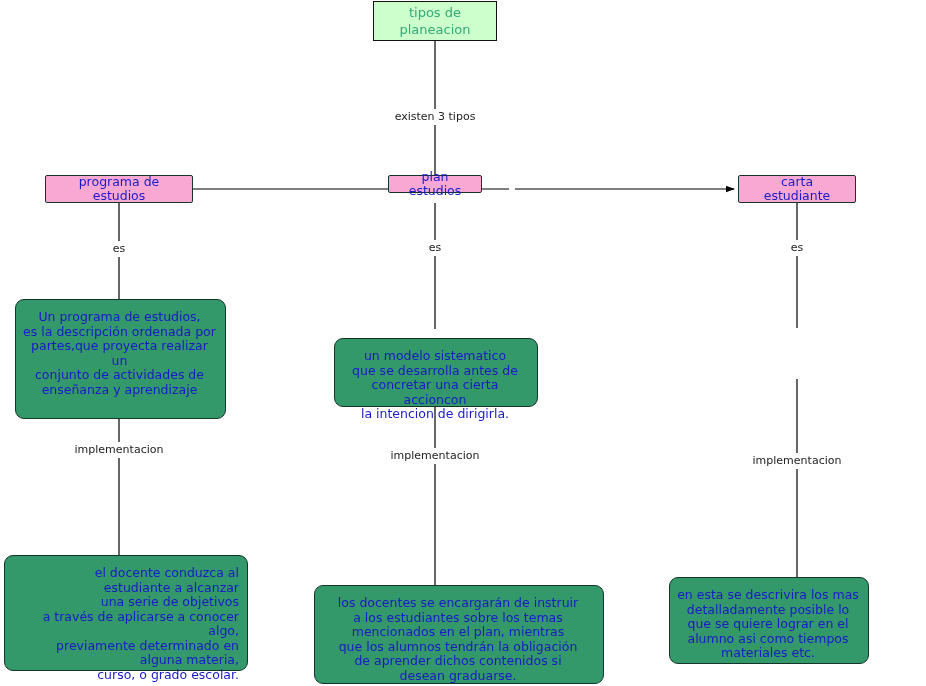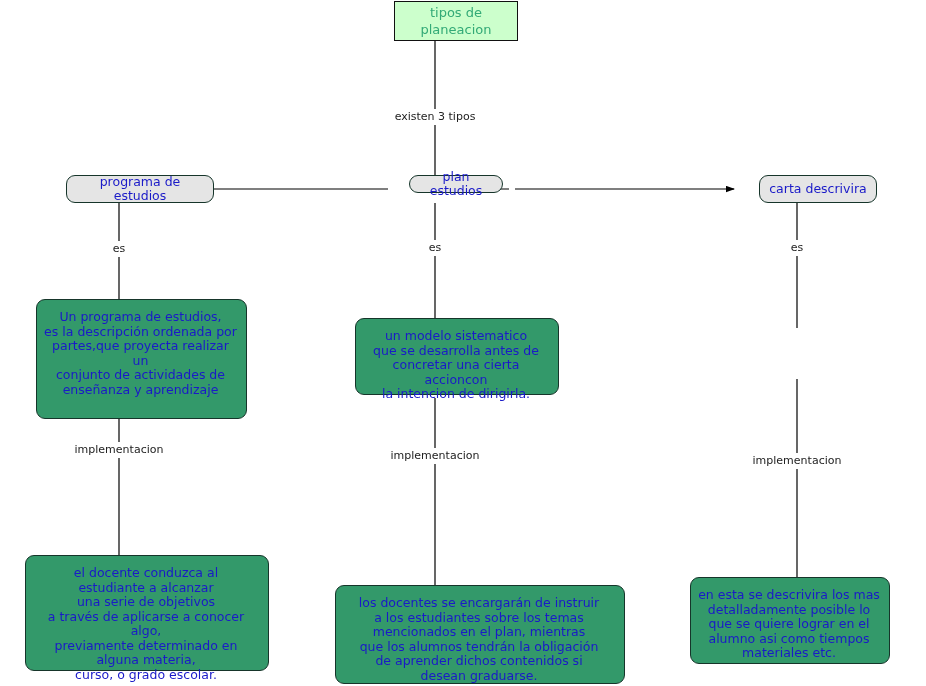--- a/index.html
+++ b/index.html
@@ -31,35 +31,34 @@
   
   .node {
     position: absolute;
     box-sizing: border-box;
     text-align: center;
     color: #1a1ac8;
     font-size: 12.5px;
     line-height: 14.5px;
     white-space: pre-line;
     z-index: 3;
-    margin-left: 21px;
   }
   .node.root {
     background: #ccffcc;
     border: 1.4px solid #111111;
     color: #33aa77;
     border-radius: 0;
     font-size: 13px;
     line-height: 17px;
     padding: 2px 6px 2px 6px;
   }
   .node.concept {
-    background: #e5e5e5;
+    background: #f9a8d4;
     border: 1.4px solid #16352a;
-    border-radius: 9px;
+    border-radius: 2px;
     padding: 8px 8px;
     display: flex;
     align-items: center;
     justify-content: center;
   }
   .node.detail {
     background: #33996a;
     border: 1.4px solid #16352a;
     border-radius: 9px;
     padding: 8px 8px 6px 6px;
@@ -122,35 +121,35 @@
   <div class="edge-label" style="left:797px; top:248px;">es</div>
 
   <div class="edge-label" style="left:119px; top:450px;">implementacion</div>
   <div class="edge-label" style="left:435px; top:456px;">implementacion</div>
   <div class="edge-label" style="left:797px; top:461px;">implementacion</div>
 
   <div class="node concept" style="left:45px; top:175px; width:148px; height:28px;">programa de estudios</div>
 
   <div class="node concept" style="left:388px; top:175px; width:94px; height:16px;">plan estudios</div>
 
-  <div class="node concept" style="left:738px; top:175px; width:118px; height:28px;">carta descrivira</div>
+  <div class="node concept" style="left:738px; top:175px; width:118px; height:28px;">carta estudiante</div>
 
   <div class="node detail topalign" style="left:15px; top:299px; width:211px; height:120px;">Un programa de estudios,
 es la descripción ordenada por
 partes,que proyecta realizar un
 conjunto de actividades de
 enseñanza y aprendizaje</div>
 
-  <div class="node detail topalign" style="left:334px; top:318px; width:204px; height:77px;">un modelo sistematico
+  <div class="node detail topalign" style="left:334px; top:338px; width:204px; height:69px;">un modelo sistematico
 que se desarrolla antes de
 concretar una cierta accioncon
 la intencion de dirigirla.</div>
 
 
-  <div class="node detail topalign" style="left:4px; top:555px; width:244px; height:116px;">el docente conduzca al
+  <div class="node detail topalign" style="left:4px; top:555px; width:244px; height:116px;text-align:right;">el docente conduzca al
 estudiante a alcanzar
 una serie de objetivos
 a través de aplicarse a conocer algo,
 previamente determinado en
 alguna materia,
 curso, o grado escolar.</div>
 
   <div class="node detail topalign" style="left:314px; top:585px; width:290px; height:99px;">los docentes se encargarán de instruir
 a los estudiantes sobre los temas
 mencionados en el plan, mientras

